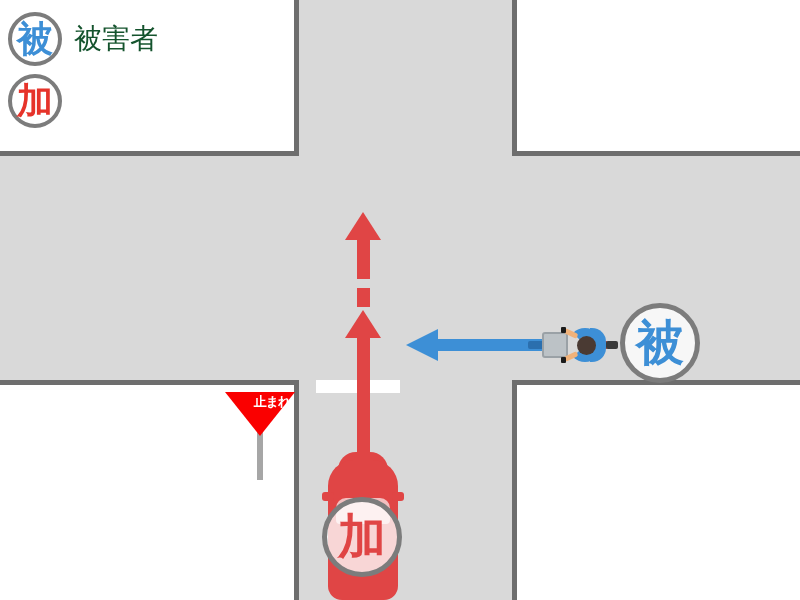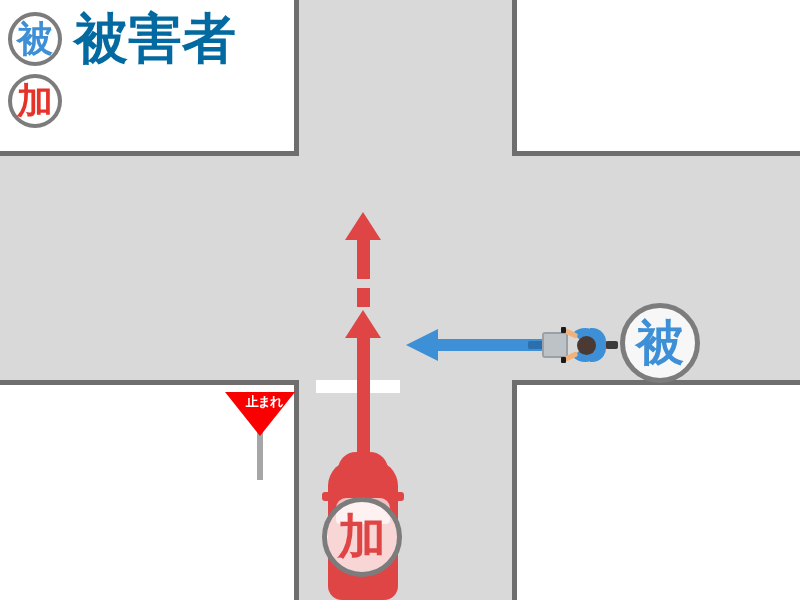--- a/index.html
+++ b/index.html
@@ -105,21 +105,21 @@
   }
   .signtri .triline{
     position:absolute;left:3px;top:2px;
     width:0;height:0;
     border-left:32px solid transparent;
     border-right:32px solid transparent;
     border-top:40px solid #fa0000;
   }
   .signtxt{
     position:absolute;
-    left:4px;top:3px;width:70px;
+    left:12px;top:3px;width:70px;
     text-align:center;
     color:#ffffff;
     font-size:13px;
     font-weight:bold;
     letter-spacing:-1px;
     line-height:14px;
     font-family:"DejaVu Sans",sans-serif;
   }
 
   
@@ -268,23 +268,23 @@
     box-sizing:border-box;
     font-size:36px;
     font-weight:bold;
     font-family:"DejaVu Sans",sans-serif;
     flex:0 0 auto;
   }
   .legend-badge.v{ color:#3d8fd6; }
   .legend-badge.o{ color:#e6332a; }
   .legend-label{
     margin-left:12px;
-    font-size:54px;
-    color:#0369a1;
-    font-weight:bold;
+    font-size:28px;
+    color:#14532d;
+    font-weight:normal;
     line-height:1;
     white-space:nowrap;
     font-family:"DejaVu Sans",sans-serif;
   }
 </style>
 </head>
 <body>
 
 <div id="stage">
 

